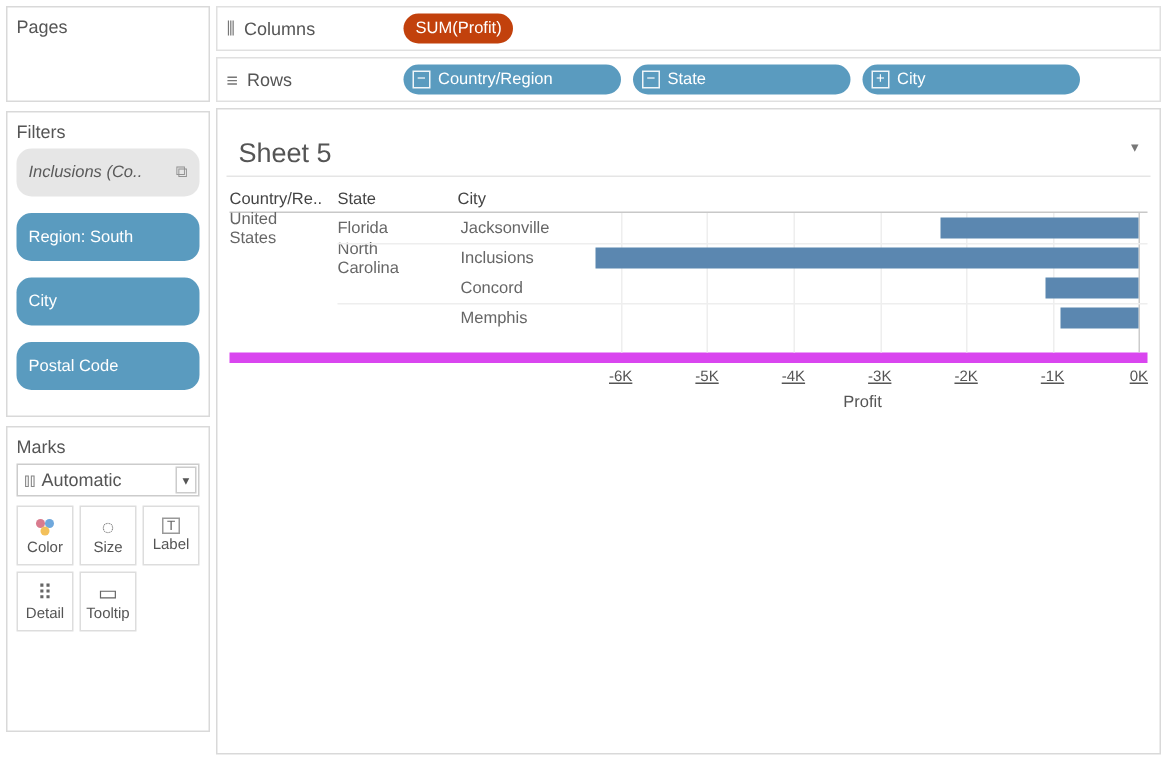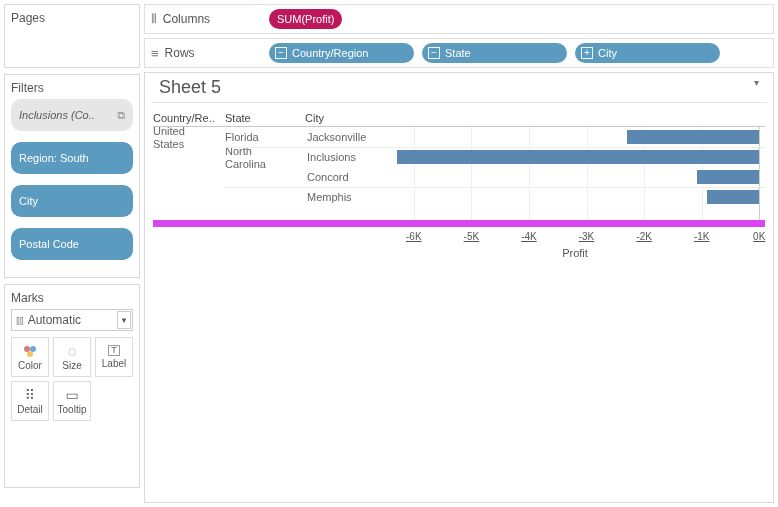--- a/index.html
+++ b/index.html
@@ -51,21 +51,21 @@
     overflow: hidden;
   }
   .pill.blue { background: #5a9bbf; }
   .pill.grey {
     background: #e6e6e6;
     color: #5a5a5a;
     font-style: italic;
     justify-content: space-between;
     width: 100%;
   }
-  .pill.green { background: #be185d; }
+  .pill.green { background: #c2410c; }
   .pill .link-icn { font-style: normal; margin-left: 4px; opacity: .6; }
   .filters-list { display: flex; flex-direction: column; }
   .filters-list .pill.blue { width: 100%; }
   
   .marks-select {
     border: 1px solid #ccc;
     height: 22px;
     display: flex;
     align-items: center;
     padding: 0 4px;
@@ -146,21 +146,21 @@
     flex: 1;
     display: flex;
     flex-direction: column;
     position: relative;
   }
   .sheet-title-row {
     display: flex;
     justify-content: space-between;
     border-bottom: 1px solid #e5e5e5;
     padding: 4px 8px;
-    margin: 0 6px 0 6px;
+    margin: 15px 6px 0 6px;
   }
   .sheet-title {
     font-size: 18px;
     color: #555;
     font-weight: 400;
   }
   .sheet-caret { color: #777; font-size: 10px; }
 
   .viz-body {
     display: flex;

